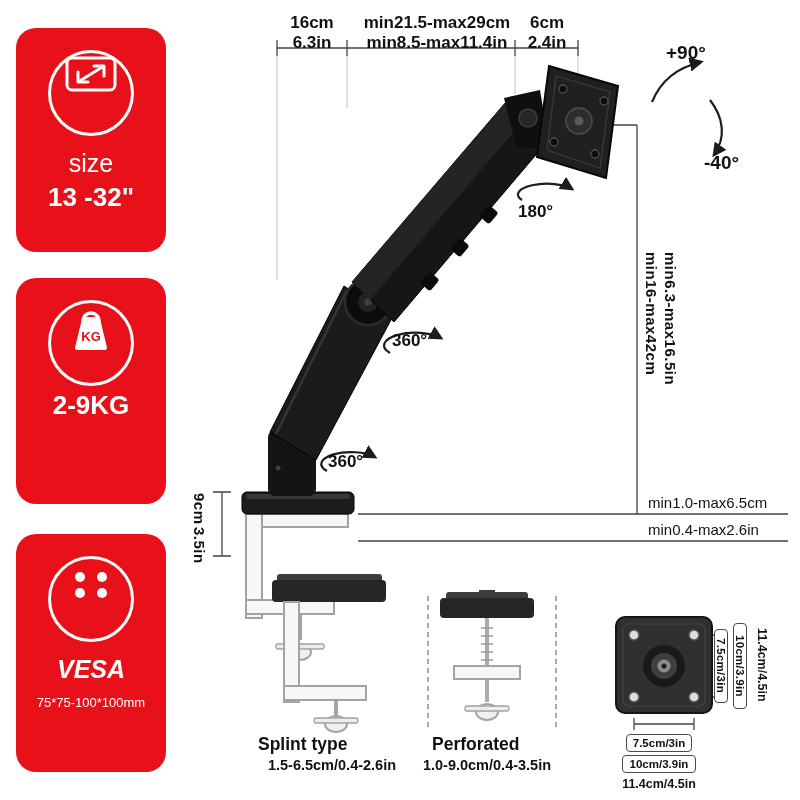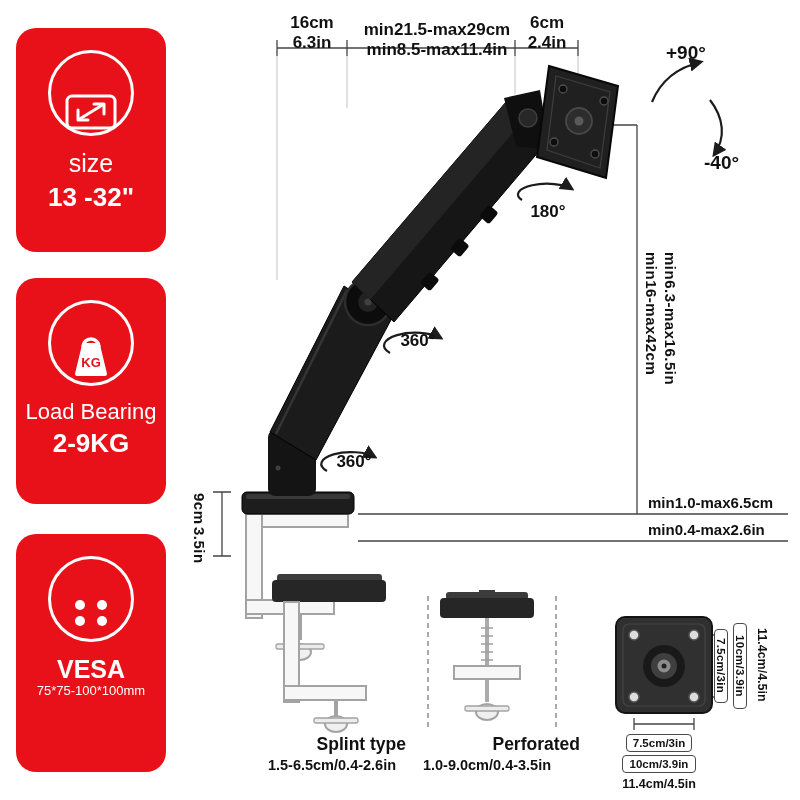--- a/index.html
+++ b/index.html
@@ -6,42 +6,42 @@
   html,body { background:#fff; }
   body { width:800px; height:800px; font-family:"Liberation Sans", sans-serif; color:#111; }
   #canvas { position:relative; width:800px; height:800px; background:#fff; overflow:hidden; }
 
   #art { position:absolute; left:0; top:0; width:800px; height:800px; z-index:1; }
 
   
   .badge { position:absolute; left:16px; width:150px; background:#e8111a; border-radius:20px;
            color:#fff; display:flex; flex-direction:column; align-items:center; z-index:3; }
   .badge-icon { width:86px; height:86px; border:3.5px solid #fff; border-radius:50%;
-                margin-top:22px; display:flex; align-items:flex-end; justify-content:center; flex:none; }
+                margin-top:22px; display:flex; align-items:flex-start; justify-content:center; flex:none; }
   .badge-title { font-size:25px; margin-top:14px; line-height:1.1; }
-  .badge-title.bold { font-weight:700; }
+  .badge-title.bold { font-weight:700;font-style:italic; }
   .badge-value { font-size:26px; font-weight:700; margin-top:5px; line-height:1.1; }
-  .badge-value.small { font-size:13px; font-weight:400; margin-top:0; }
+  .badge-value.small { font-size:13px; font-weight:400; margin-top:12px; }
 
   
   .lbl { position:absolute; z-index:2; color:#111; }
   .dim2 { text-align:center; font-size:17px; font-weight:700; line-height:1.2; }
-  .rot  { font-size:17px; font-weight:700; text-align:center; }
+  .rot  { font-size:17px; font-weight:700; text-align:left; }
   .rot.big { font-size:19px; }
   .vtext { writing-mode:vertical-lr; font-size:15px; font-weight:700; letter-spacing:0.5px; }
   .vcol { display:flex; gap:2px; }
   .boxed { border:1px solid #4a4a4a; border-radius:4px; background:#fff;
            display:flex; align-items:center; justify-content:center;
            font-size:11.5px; font-weight:700; }
   .boxed.vert { writing-mode:vertical-lr; letter-spacing:0.3px; }
   .plain-dim { font-size:12.5px; font-weight:700; text-align:center; }
   .plain-dim.vert { writing-mode:vertical-lr; display:flex; align-items:center; justify-content:center; }
-  .clamp-title { font-size:17.5px; font-weight:700; text-align:right; }
+  .clamp-title { font-size:17.5px; font-weight:700; text-align:left; }
   .clamp-range { font-size:14.5px; font-weight:700; text-align:center; }
-  .desk-dim { font-size:15px; font-weight:700; }
+  .desk-dim { font-size:15px; font-weight:400; }
 </style>
 </head>
 <body>
 
 <div id="canvas">
 
   <svg id="art" viewBox="0 0 800 800" xmlns="http://www.w3.org/2000/svg">
     <defs>
       <marker id="arr" viewBox="0 0 10 10" refX="8" refY="5" markerWidth="6.5" markerHeight="6.5" orient="auto-start-reverse">
         <path d="M0,0 L10,5 L0,10 z" fill="#1c1c1c"></path>
@@ -173,21 +173,20 @@
   </div>
 
   <div class="badge" style="top:278px;height:226px">
     <div class="badge-icon">
       <svg width="54" height="54" viewBox="0 0 54 54">
         <path d="M19,18 a8,8 0 1 1 16,0" fill="none" stroke="#fff" stroke-width="3.5"></path>
         <polygon points="13,45 41,45 34,16 20,16" fill="#fff" stroke="#fff" stroke-width="4" stroke-linejoin="round"></polygon>
         <text x="27" y="38" text-anchor="middle" font-size="13" font-weight="bold" fill="#e8111a">KG</text>
       </svg>
     </div>
-    <div class="badge-title" style="font-size:22px">Load Bearing</div>
     <div class="badge-value">2-9KG</div>
   </div>
 
   <div class="badge" style="top:534px;height:238px">
     <div class="badge-icon">
       <svg width="52" height="52" viewBox="0 0 52 52">
         <g fill="#fff">
           <circle cx="15" cy="18" r="5"></circle>
             <circle cx="37" cy="18" r="5"></circle>
           <circle cx="15" cy="34" r="5"></circle>
@@ -196,21 +195,21 @@
       </svg>
     </div>
     <div class="badge-title bold">VESA</div>
     <div class="badge-value small">75*75-100*100mm</div>
   </div>
 
   <div class="lbl dim2" style="left:252px;top:13px;width:120px">
     <span style="display:block">16cm</span>
     <span style="display:block">6.3in</span>
   </div>
-  <div class="lbl dim2" style="left:345px;top:20px;width:184px">
+  <div class="lbl dim2" style="left:345px;top:13px;width:184px">
     <span style="display:block">min21.5-max29cm</span>
     <span style="display:block">min8.5-max11.4in</span>
   </div>
   <div class="lbl dim2" style="left:505px;top:13px;width:84px">
     <span style="display:block">6cm</span>
     <span style="display:block">2.4in</span>
   </div>
 
   <div class="lbl rot big" style="left:666px;top:42px">+90°</div>
   <div class="lbl rot big" style="left:704px;top:152px">-40°</div>

